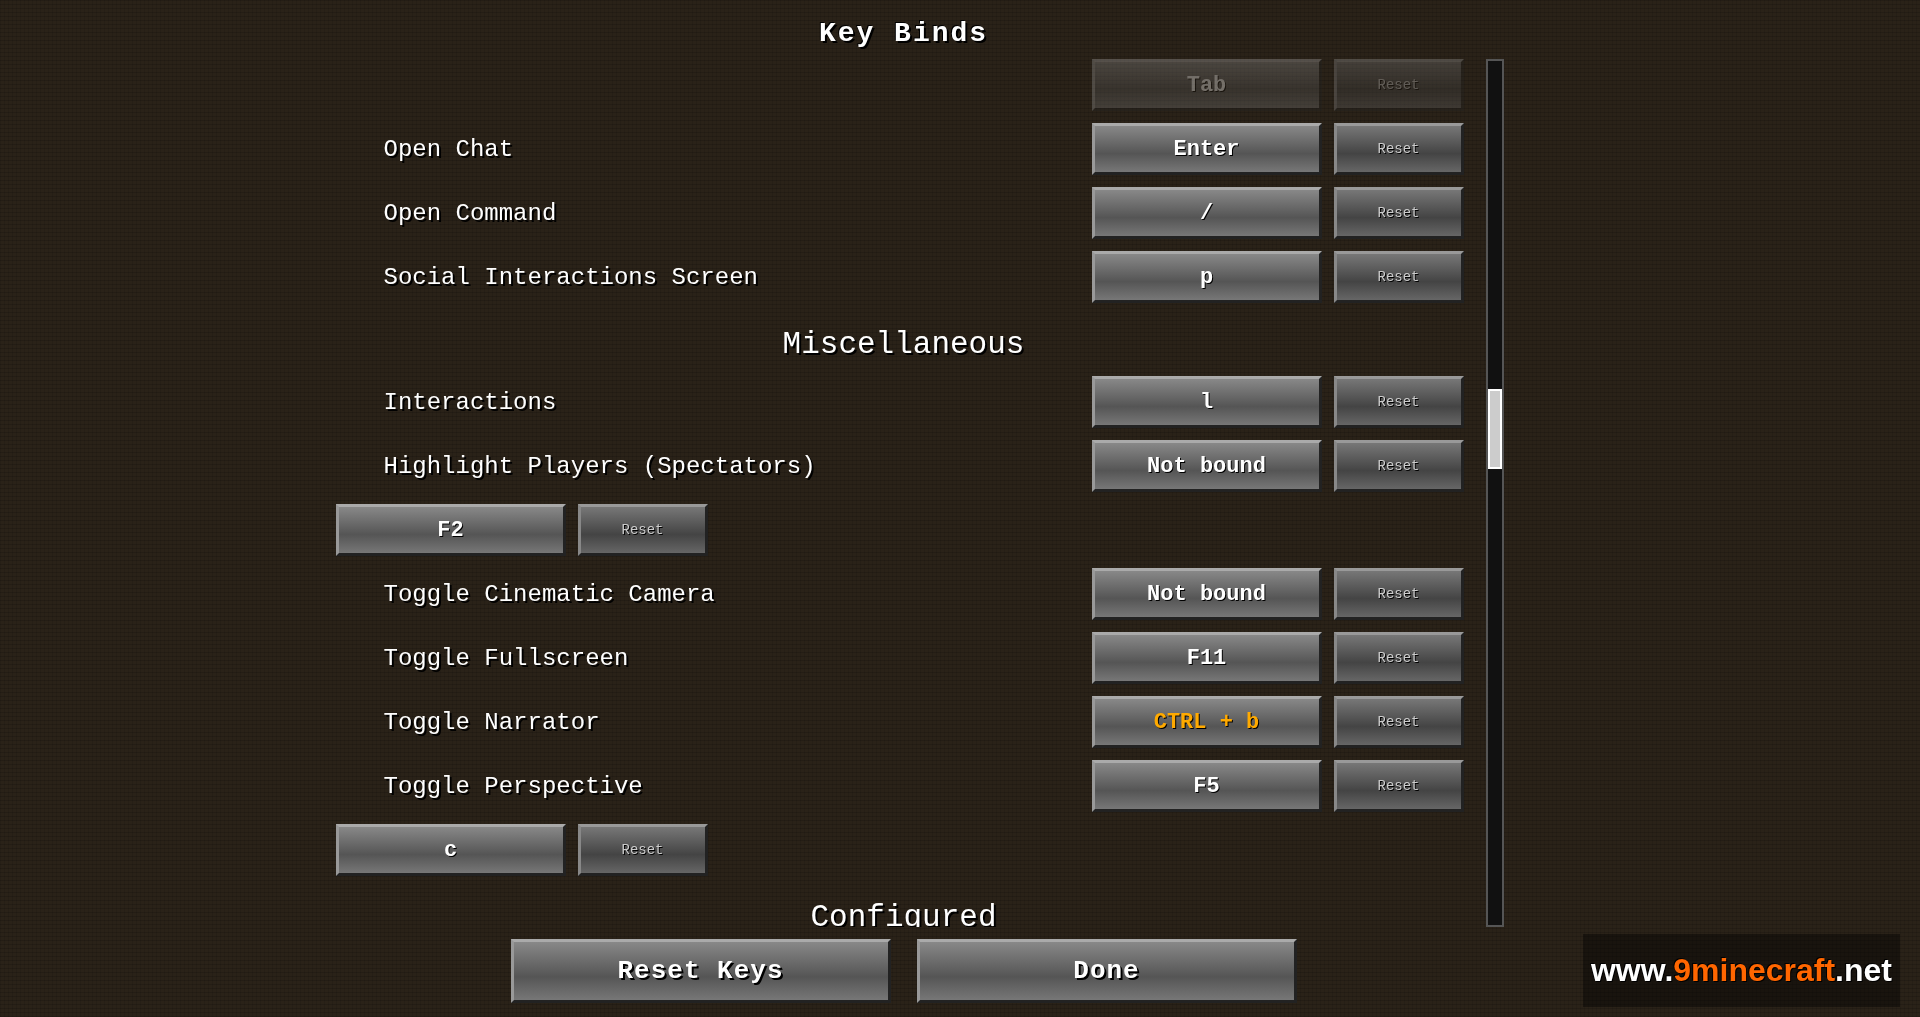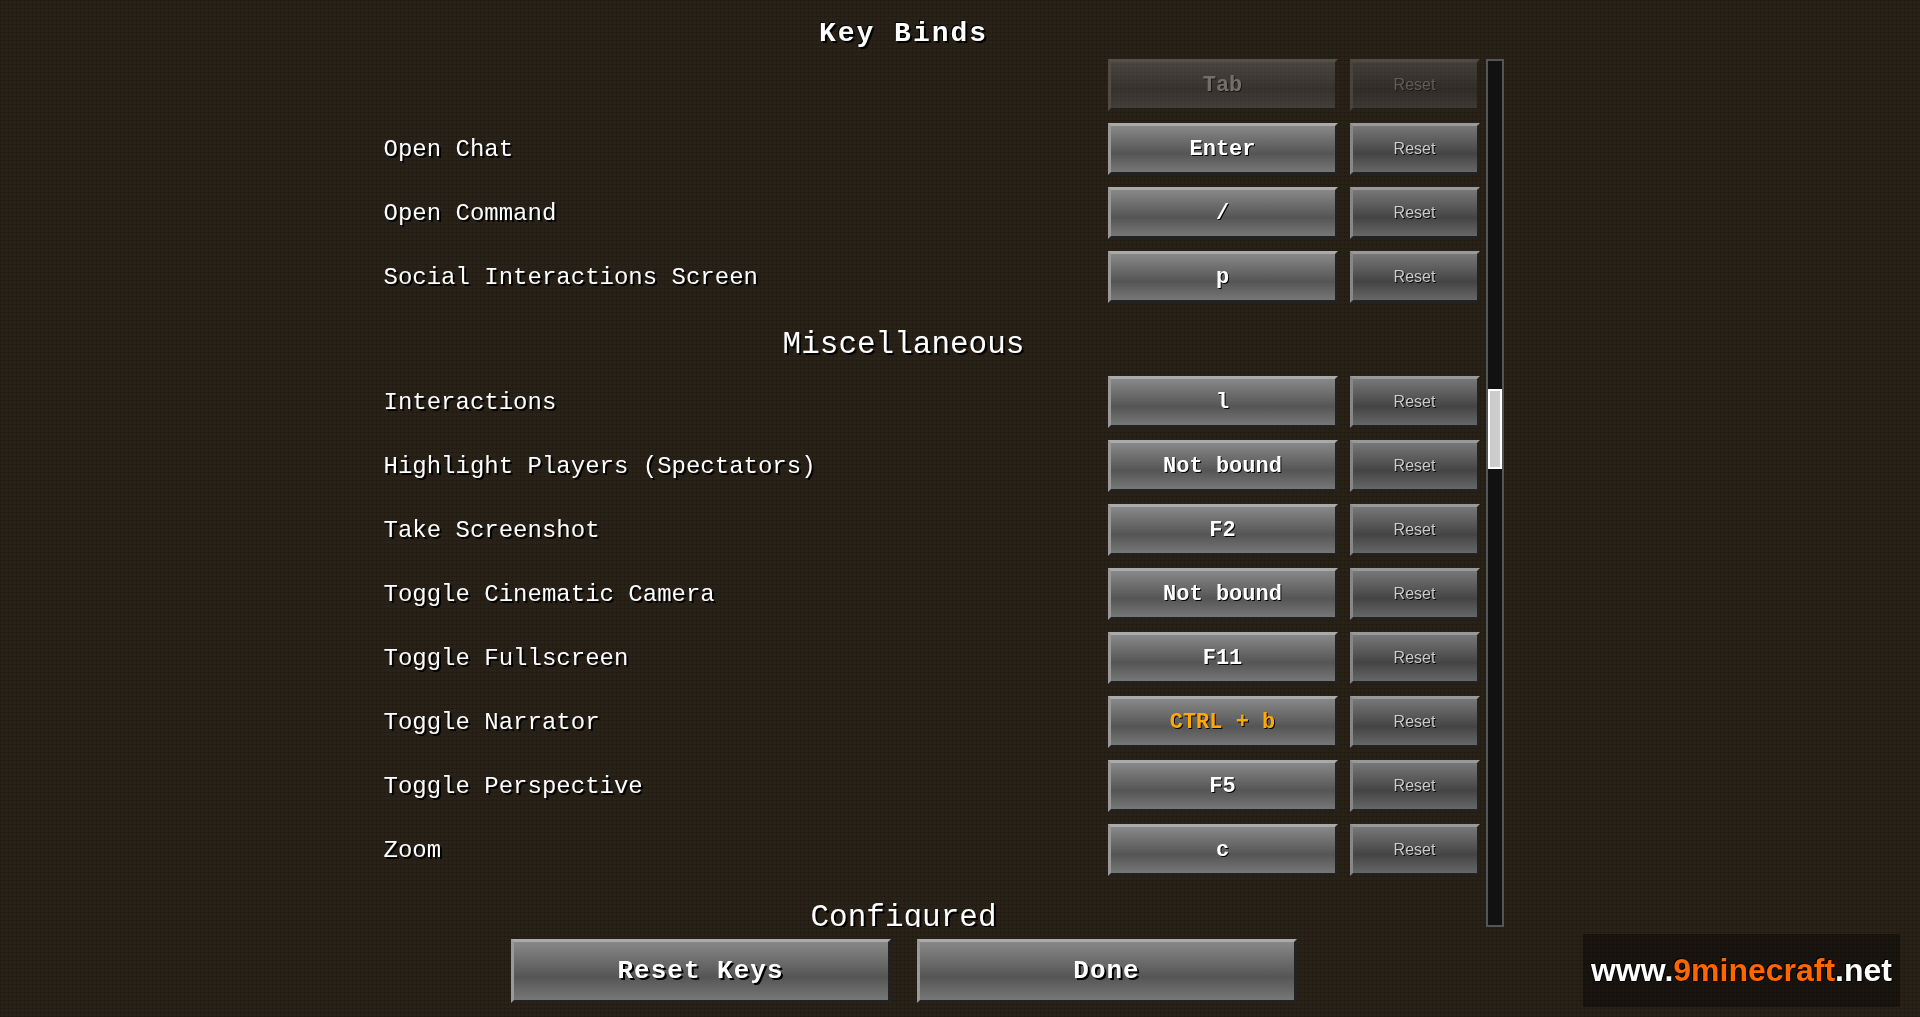--- a/index.html
+++ b/index.html
@@ -99,21 +99,21 @@
       font-size: 24px;
       font-family: 'Courier New', monospace;
       text-shadow: 2px 2px 0 #000;
       padding-left: 80px;
     }
 
     .keybind-controls {
       display: flex;
       align-items: flex-start;
       gap: 12px;
-      padding-right: 24px;
+      padding-right: 40px;
       margin-left: 32px;
     }
 
     .key-button {
       width: 230px;
       height: 52px;
       background: linear-gradient(180deg, #888 0%, #666 40%, #555 60%, #777 100%);
       border: 3px solid #222;
       border-top-color: #aaa;
       border-left-color: #999;
@@ -134,22 +134,22 @@
     }
 
     .reset-button {
       width: 130px;
       height: 52px;
       background: linear-gradient(180deg, #777 0%, #555 40%, #444 60%, #666 100%);
       border: 3px solid #222;
       border-top-color: #999;
       border-left-color: #888;
       color: #cccccc;
-      font-size: 16px;
-      font-family: Liberation Sans, sans-serif;
+      font-size: 14px;
+      font-family: Liberation Mono, monospace;
       text-align: center;
       cursor: pointer;
       text-shadow: 1px 1px 0 #000;
       display: flex;
       align-items: center;
       justify-content: center;
     }
 
     .section-header {
       text-align: center;
@@ -280,21 +280,20 @@
 
       <div class="keybind-row">
         <div class="keybind-label">Highlight Players (Spectators)</div>
         <div class="keybind-controls">
           <div class="key-button">Not bound</div>
           <div class="reset-button">Reset</div>
         </div>
       </div>
 
       <div class="keybind-row">
-        <div class="keybind-label">Take Screenshot</div>
         <div class="keybind-controls">
           <div class="key-button">F2</div>
           <div class="reset-button">Reset</div>
         </div>
       </div>
 
       <div class="keybind-row">
         <div class="keybind-label">Toggle Cinematic Camera</div>
         <div class="keybind-controls">
           <div class="key-button">Not bound</div>
@@ -320,21 +319,20 @@
 
       <div class="keybind-row">
         <div class="keybind-label">Toggle Perspective</div>
         <div class="keybind-controls">
           <div class="key-button">F5</div>
           <div class="reset-button">Reset</div>
         </div>
       </div>
 
       <div class="keybind-row">
-        <div class="keybind-label">Zoom</div>
         <div class="keybind-controls">
           <div class="key-button">c</div>
           <div class="reset-button">Reset</div>
         </div>
       </div>
 
       <div class="section-header">
         <span class="section-header-text">Configured</span>
       </div>
 

